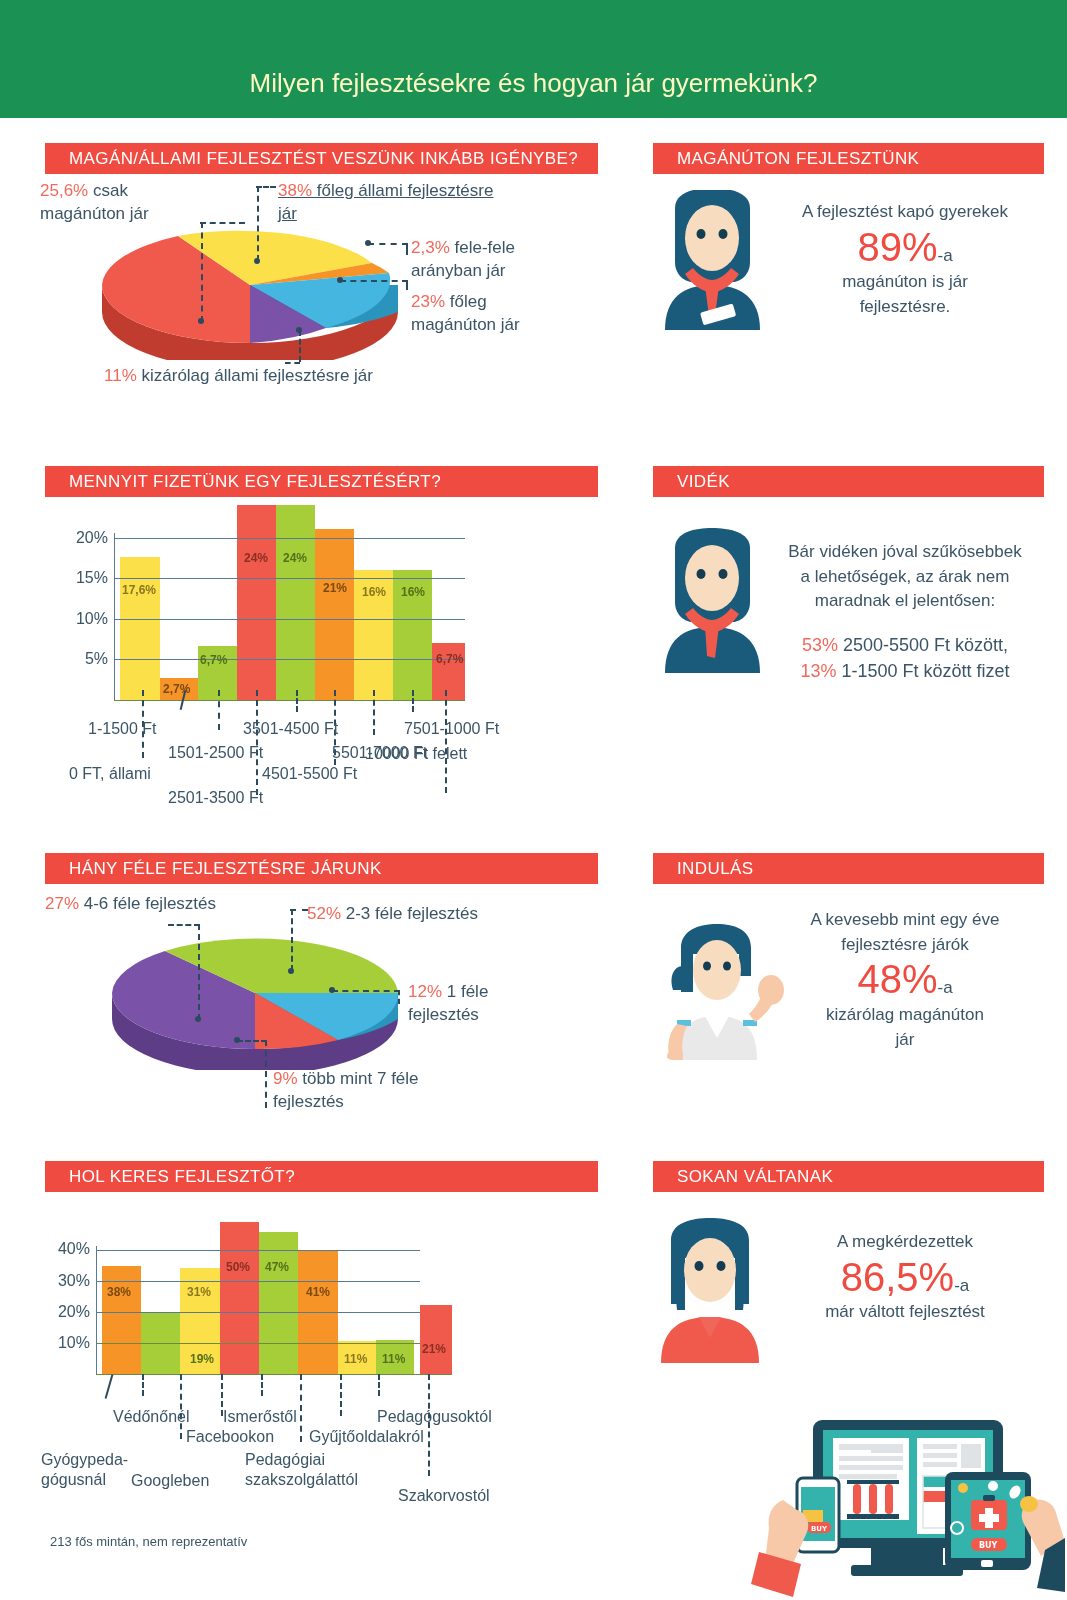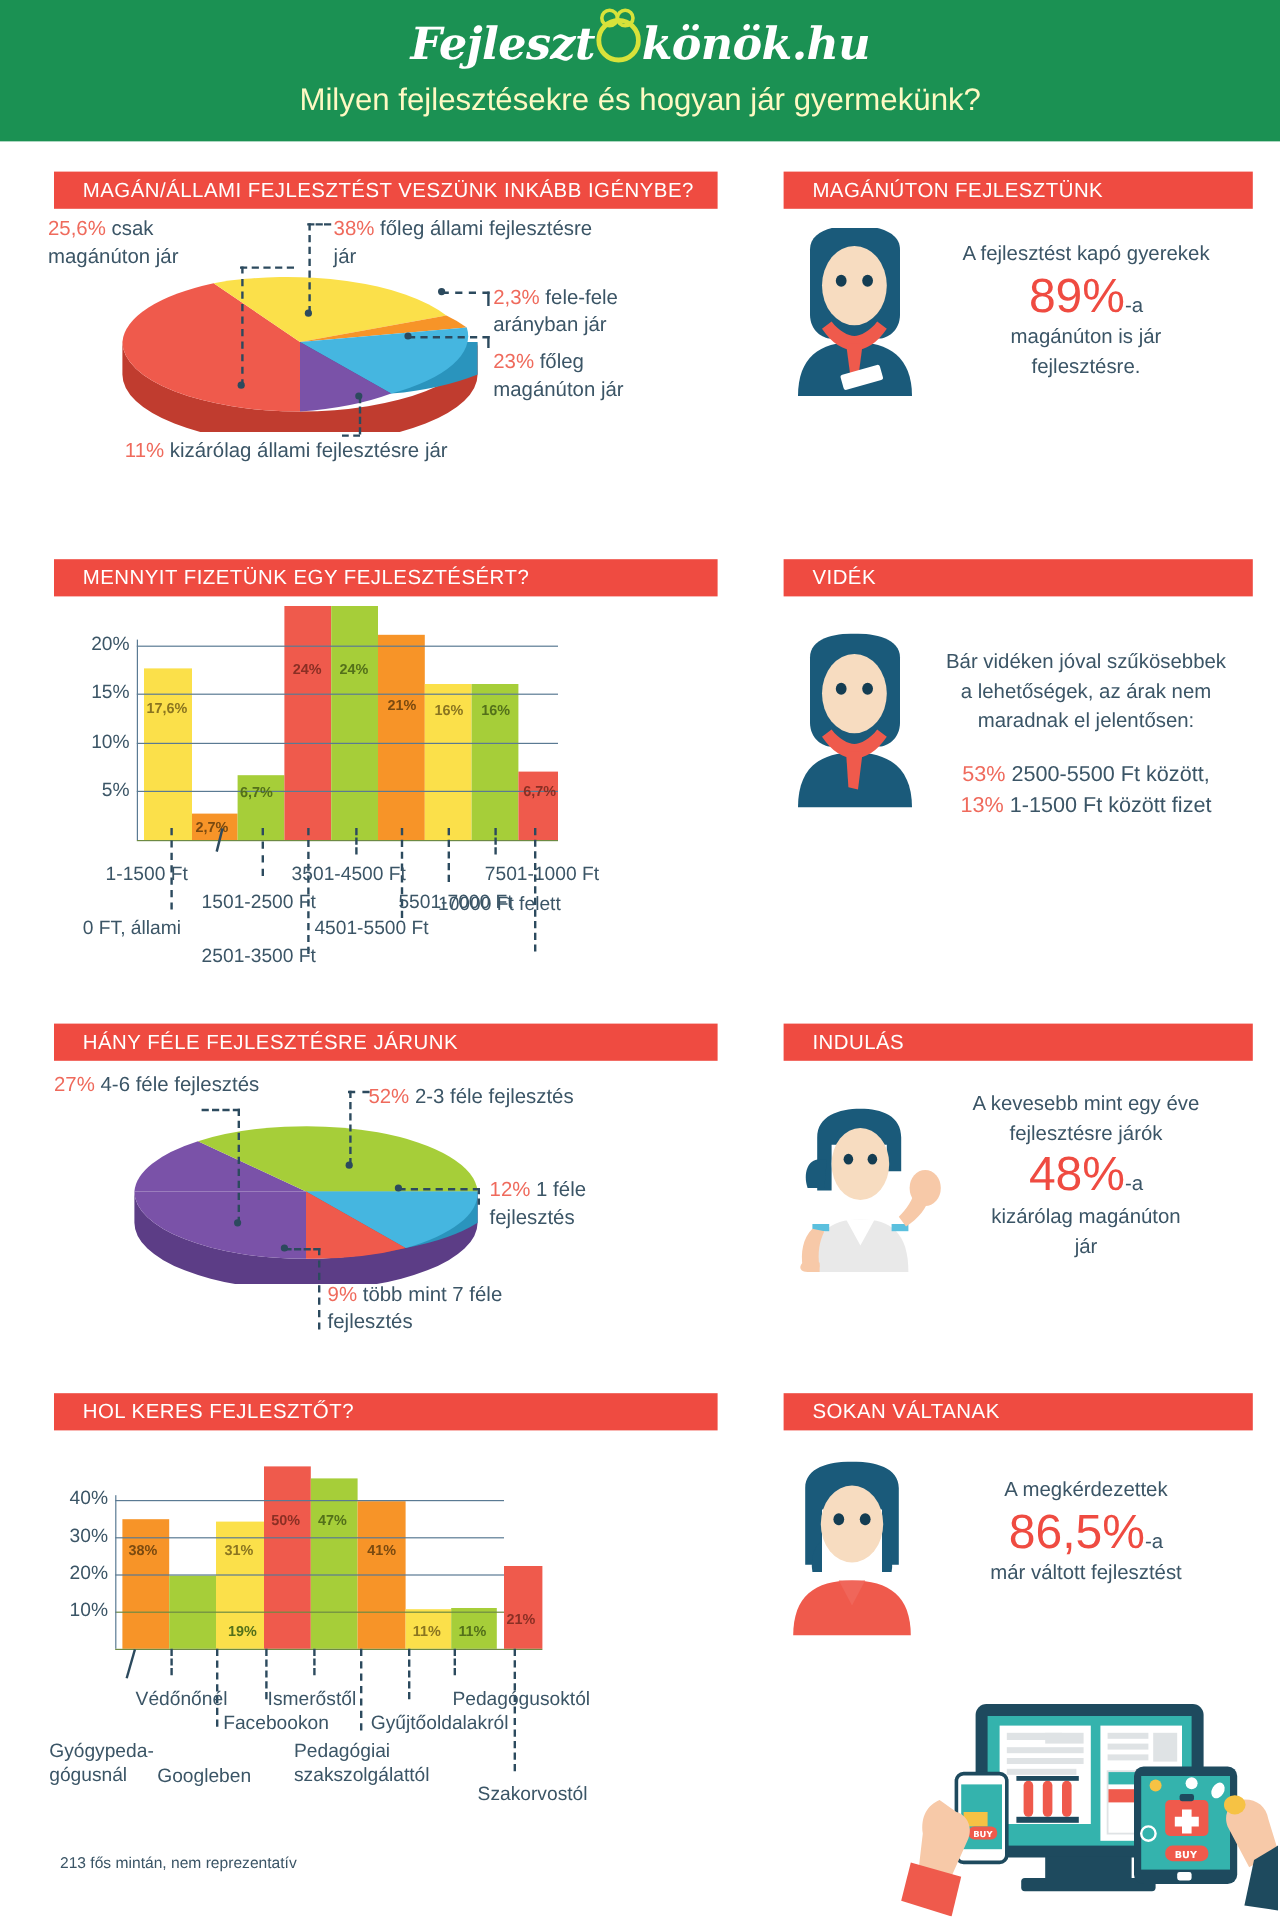--- a/index.html
+++ b/index.html
@@ -69,21 +69,20 @@
   
   .avatar{position:absolute;}
   .footer-note{
     position:absolute;font-size:13px;color:#3b5566;
   }
 </style>
 </head>
 <body>
 
 <div class="header">
-  <div class="logo"><span>Fejleszt</span><span class="o-ring"></span><span>könök.hu</span></div>
   <div class="header-sub">Milyen fejlesztésekre és hogyan jár gyermekünk?</div>
 </div>
 <div class="header-underline"></div>
 
 <div class="bar-title" style="left:45px;top:143px;width:529px;">MAGÁN/ÁLLAMI FEJLESZTÉST VESZÜNK INKÁBB IGÉNYBE?</div>
 
 <div class="pie-wrap" style="left:100px;top:225px;width:300px;height:135px;">
   <svg width="300" height="135" viewBox="0 0 300 135">
     <defs>
       <clipPath id="c1">
@@ -112,21 +111,21 @@
 </div>
 
 <div class="callout" style="left:40px;top:180px;width:200px;">
   <span class="hl">25,6%</span><span> csak</span><br>
   <span>magánúton jár</span>
 </div>
 <div class="dash-h" style="left:200px;top:222px;width:45px;"></div>
 <div class="dash-v" style="left:201px;top:222px;height:100px;"></div>
 <div class="dot" style="left:198px;top:318px;"></div>
 
-<div class="callout" style="left:278px;top:180px;width:280px;">
+<div class="callout" style="left:278px;top:180px;width:280px;text-decoration:underline;">
   <span class="hl">38%</span><span> főleg állami fejlesztésre</span><br>
   <span>jár</span>
 </div>
 <div class="dash-h" style="left:256px;top:186px;width:20px;"></div>
 <div class="dash-v" style="left:257px;top:186px;height:75px;"></div>
 <div class="dot" style="left:254px;top:258px;"></div>
 
 <div class="callout" style="left:411px;top:237px;width:200px;">
   <span class="hl">2,3%</span><span> fele-fele</span><br>
   <span>arányban jár</span>
@@ -381,21 +380,21 @@
 <div class="xlbl" style="left:113px;top:1408px;">Védőnőnél</div>
 <div class="xlbl" style="left:41px;top:1450px;line-height:1.25;">Gyógypeda-<br>gógusnál</div>
 <div class="xlbl" style="left:186px;top:1428px;">Facebookon</div>
 <div class="xlbl" style="left:131px;top:1472px;">Googleben</div>
 <div class="xlbl" style="left:223px;top:1408px;">Ismerőstől</div>
 <div class="xlbl" style="left:245px;top:1450px;line-height:1.25;">Pedagógiai<br>szakszolgálattól</div>
 <div class="xlbl" style="left:309px;top:1428px;">Gyűjtőoldalakról</div>
 <div class="xlbl" style="left:341px;top:1408px;margin-left:36px;">Pedagógusoktól</div>
 <div class="xlbl" style="left:398px;top:1487px;">Szakorvostól</div>
 
-<div class="footer-note" style="left:50px;top:1534px;margin-top:11px;">213 fős mintán, nem reprezentatív</div>
+<div class="footer-note" style="left:50px;top:1534px;">213 fős mintán, nem reprezentatív</div>
 
 <div class="bar-title" style="left:653px;top:1161px;width:367px;">SOKAN VÁLTANAK</div>
 
 <div class="avatar" style="left:653px;top:1218px;">
   <svg width="115" height="145" viewBox="0 0 115 145">
     <path d="M8,145 C8,112 26,99 57,99 C88,99 106,112 106,145 Z" fill="#ef5a4c"></path>
     <path d="M46,99 L68,99 L57,120 Z" fill="#f0665a"></path>
     <path d="M18,22 C18,5 38,0 57,0 C76,0 96,5 96,22 L96,86 L82,86 L82,40 L32,40 L32,86 L18,86 Z" fill="#1a5a7a"></path>
     <ellipse cx="57" cy="52" rx="26" ry="32" fill="#f7dcc0"></ellipse>
     <ellipse cx="46" cy="48" rx="4.5" ry="5" fill="#143d52"></ellipse>

